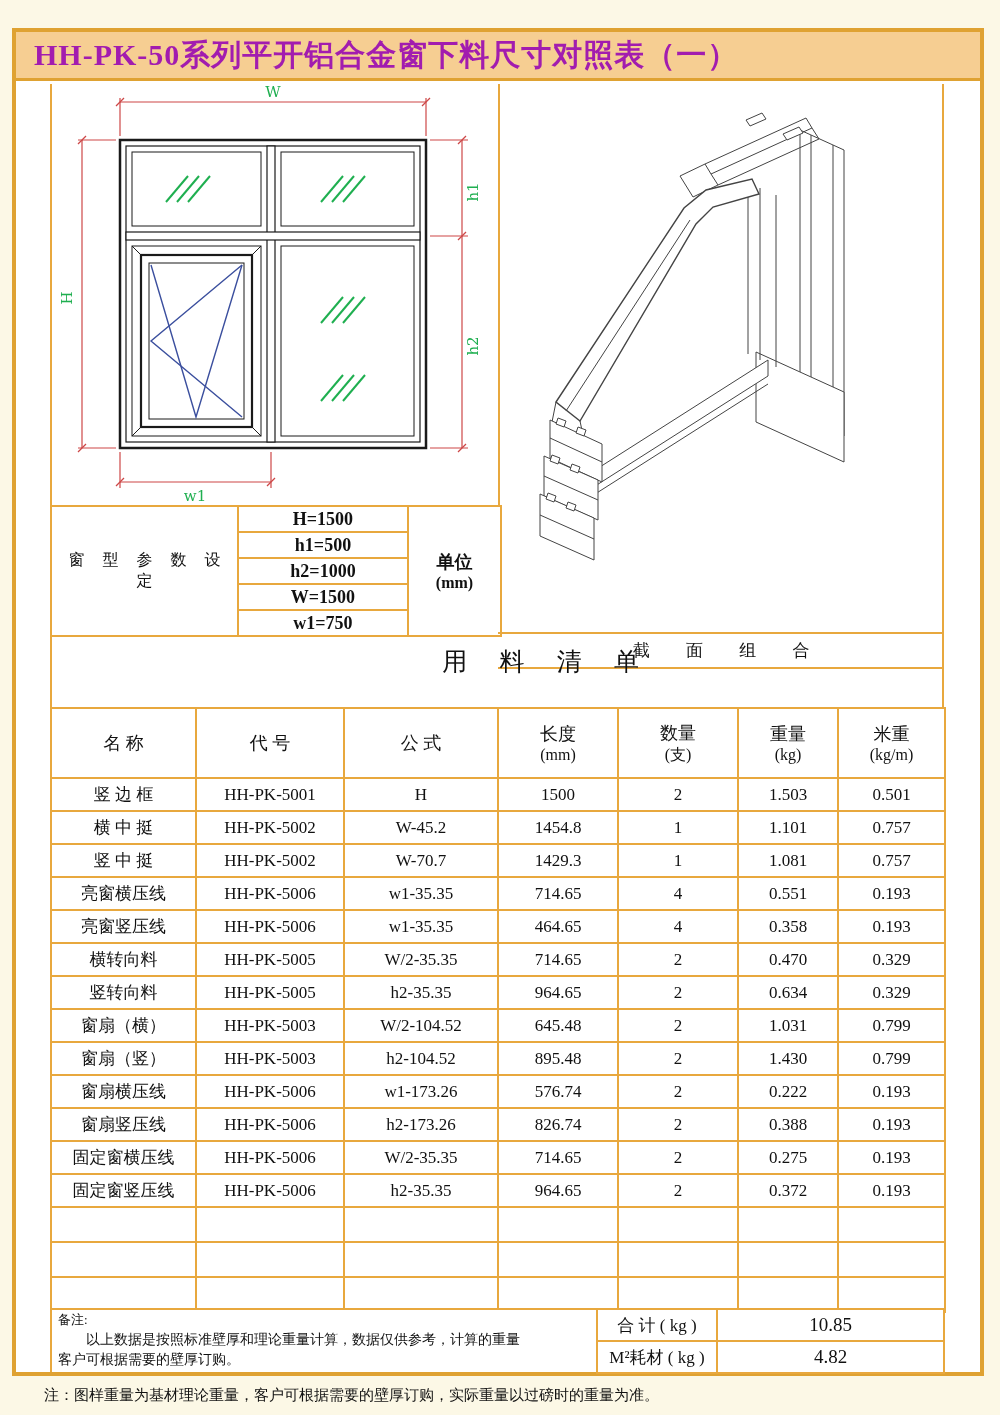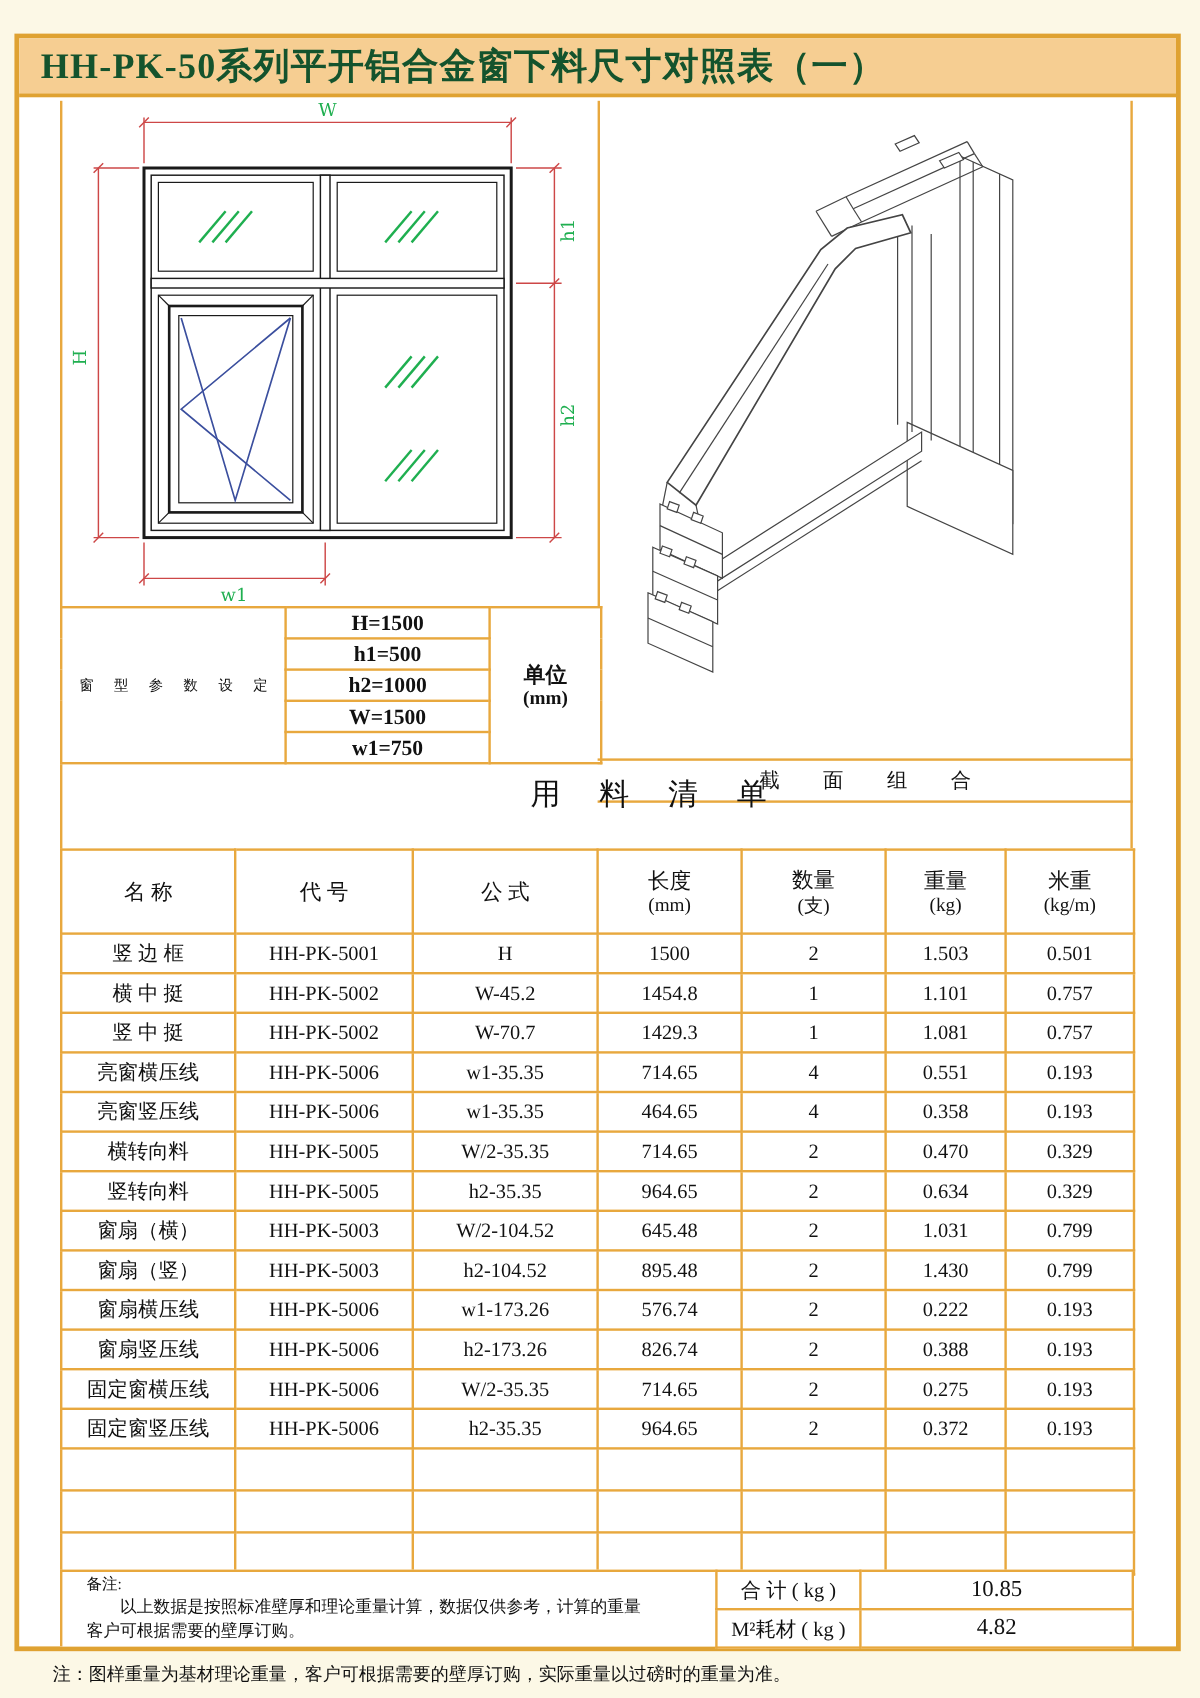--- a/index.html
+++ b/index.html
@@ -4,59 +4,59 @@
 <style>
   html,body{margin:0;padding:0;}
   .page{position:relative;width:1000px;height:1415px;background:#FCF8E6;overflow:hidden;
         font-family:"Liberation Serif","DejaVu Serif",serif;color:#111;}
   
   .frame{position:absolute;left:12px;top:28px;width:964px;height:1340px;
          border:4px solid #DFA232;background:#fff;box-sizing:content-box;}
   .titlebar{position:absolute;left:16px;top:32px;width:964px;height:49px;background:#F6CE92;
             border-bottom:3px solid #DFA232;display:flex;align-items:center;box-sizing:border-box;
             padding-left:18px;z-index:5;}
-  .titlebar span{font-size:30px;font-weight:bold;color:#14532d;letter-spacing:1px;}
+  .titlebar span{font-size:30px;font-weight:bold;color:#a21caf;letter-spacing:1px;}
   
   .vl{position:absolute;width:2px;background:#E8A83E;z-index:1;}
   #vl-left{left:50px;top:84px;height:1288px;}
   #vl-mid{left:498px;top:84px;height:553px;}
   #vl-right{left:942px;top:84px;height:1288px;}
   
   #elevation-svg{position:absolute;left:52px;top:84px;z-index:2;}
   #section-svg{position:absolute;left:500px;top:84px;z-index:2;}
   #section-caption{position:absolute;left:498px;top:600px;width:446px;height:37px;box-sizing:border-box;
                    border-top:2px solid #E8A83E;border-bottom:2px solid #E8A83E;
                    display:flex;align-items:center;justify-content:center;
                    font-size:17px;letter-spacing:16px;padding-left:16px;z-index:3;margin-top:32px;}
   
   #param-table{position:absolute;left:50px;top:505px;width:450px;height:132px;z-index:3;
                border-collapse:collapse;table-layout:fixed;background:#fff;}
   #param-table td{border:2px solid #E8A83E;text-align:center;vertical-align:middle;padding:0;}
-  .param-label{font-size:12px;letter-spacing:7px;padding-left:7px !important;}
+  .param-label{font-size:16px;letter-spacing:7px;padding-left:7px !important;}
   .param-val{font-size:18px;font-weight:bold;}
   .param-unit div{font-weight:bold;}
   .param-unit .u1{font-size:18px;}
   .param-unit .u2{font-size:16px;}
   
   #bom-title{position:absolute;left:50px;top:645px;width:981px;text-align:center;
              font-size:25px;letter-spacing:13px;padding-left:13px;box-sizing:border-box;z-index:3;}
   #ref-note{position:absolute;left:600px;top:687px;width:343px;text-align:right;font-size:14px;z-index:3;}
   
   #bom-table{position:absolute;left:50px;top:707px;width:894px;z-index:3;
              border-collapse:collapse;table-layout:fixed;background:#fff;}
   #bom-table th,#bom-table td{border:2px solid #E8A83E;text-align:center;vertical-align:middle;
              padding:0;overflow:hidden;white-space:nowrap;}
   #bom-table th{height:68px;font-weight:normal;font-size:18px;}
   #bom-table th .u{font-size:16px;}
   #bom-table tbody td{height:31px;font-size:17px;}
   #bom-table tbody tr.empty td{height:33px;}
   
   #remark-box{position:absolute;left:50px;top:1308px;width:546px;height:64px;box-sizing:border-box;
               border-top:2px solid #E8A83E;border-left:2px solid #E8A83E;background:#fff;
-              padding:1px 20px;font-size:14px;line-height:1.45;z-index:3;}
+              padding:1px 6px;font-size:14px;line-height:1.45;z-index:3;}
   #remark-box .rlabel{font-size:13px;}
   #remark-box .l1{text-indent:2em;}
   #totals-table{position:absolute;left:596px;top:1308px;width:347px;height:64px;z-index:3;
                 border-collapse:collapse;table-layout:fixed;background:#fff;}
   #totals-table td{border:2px solid #E8A83E;text-align:center;vertical-align:middle;padding:0;}
   .tot-label{font-size:17px;}
   .tot-val{font-size:19px;}
   
   #bottom-note{position:absolute;left:44px;top:1386px;font-size:15px;z-index:3;}
 </style>

